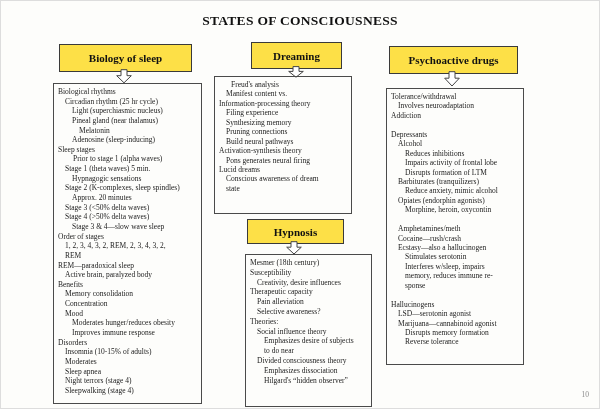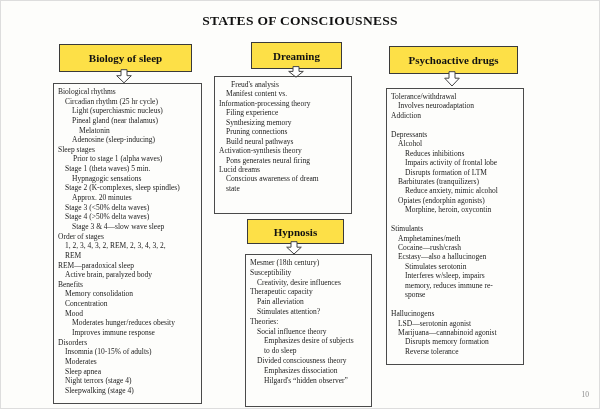--- a/index.html
+++ b/index.html
@@ -108,25 +108,25 @@
   </div>
   <svg class="arrow" style="left:285px;top:241px;" width="18" height="14" viewBox="0 0 18 14">
     <path d="M6 0.7 H12 V6.2 H16.3 L9 13 L1.7 6.2 H6 Z" fill="#ffffff" stroke="#444" stroke-width="1"></path>
   </svg>
   <div class="content-box" id="hypnosis-content" style="left:245px;top:254px;width:119px;height:148px;font-family:Liberation Serif, serif;">
       <div class="outline-line" style="padding-left: 0px;">Mesmer (18th century)</div>
       <div class="outline-line" style="padding-left: 0px;">Susceptibility</div>
       <div class="outline-line" style="padding-left: 7px;">Creativity, desire influences</div>
       <div class="outline-line" style="padding-left: 0px;">Therapeutic capacity</div>
       <div class="outline-line" style="padding-left: 7px;">Pain alleviation</div>
-      <div class="outline-line" style="padding-left: 7px;">Stimulates attention?</div>
+      <div class="outline-line" style="padding-left: 7px;">Selective awareness?</div>
       <div class="outline-line" style="padding-left: 0px;">Theories:</div>
       <div class="outline-line" style="padding-left: 7px;">Social influence theory</div>
       <div class="outline-line" style="padding-left: 14px;">Emphasizes desire of subjects</div>
-      <div class="outline-line" style="padding-left: 14px;">to do sleep</div>
+      <div class="outline-line" style="padding-left: 14px;">to do near</div>
       <div class="outline-line" style="padding-left: 7px;">Divided consciousness theory</div>
       <div class="outline-line" style="padding-left: 14px;">Emphasizes dissociation</div>
       <div class="outline-line" style="padding-left: 14px;">Hilgard's “hidden observer”</div>
     </div>
 
   <div class="hdr-box" style="left:389px;top:46px;width:127px;height:26px;font-size:11px;">
     <span>Psychoactive drugs</span>
   </div>
   <svg class="arrow" style="left:443px;top:71px;" width="18" height="16" viewBox="0 0 18 16">
     <path d="M6 0.7 H12 V7.2 H16.3 L9 15 L1.7 7.2 H6 Z" fill="#ffffff" stroke="#444" stroke-width="1"></path>
@@ -139,21 +139,20 @@
       <div class="outline-line" style="padding-left: 0px;">Depressants</div>
       <div class="outline-line" style="padding-left: 7px;">Alcohol</div>
       <div class="outline-line" style="padding-left: 14px;">Reduces inhibitions</div>
       <div class="outline-line" style="padding-left: 14px;">Impairs activity of frontal lobe</div>
       <div class="outline-line" style="padding-left: 14px;">Disrupts formation of LTM</div>
       <div class="outline-line" style="padding-left: 7px;">Barbiturates (tranquilizers)</div>
       <div class="outline-line" style="padding-left: 14px;">Reduce anxiety, mimic alcohol</div>
       <div class="outline-line" style="padding-left: 7px;">Opiates (endorphin agonists)</div>
       <div class="outline-line" style="padding-left: 14px;">Morphine, heroin, oxycontin</div>
       <div class="outline-line" style="padding-left: 0px;">&nbsp;</div>
-      <div class="outline-line" style="padding-left: 0px;">Stimulants</div>
       <div class="outline-line" style="padding-left: 7px;">Amphetamines/meth</div>
       <div class="outline-line" style="padding-left: 7px;">Cocaine—rush/crash</div>
       <div class="outline-line" style="padding-left: 7px;">Ecstasy—also a hallucinogen</div>
       <div class="outline-line" style="padding-left: 14px;">Stimulates serotonin</div>
       <div class="outline-line" style="padding-left: 14px;">Interferes w/sleep, impairs</div>
       <div class="outline-line" style="padding-left: 14px;">memory, reduces immune re-</div>
       <div class="outline-line" style="padding-left: 14px;">sponse</div>
       <div class="outline-line" style="padding-left: 0px;">&nbsp;</div>
       <div class="outline-line" style="padding-left: 0px;">Hallucinogens</div>
       <div class="outline-line" style="padding-left: 7px;">LSD—serotonin agonist</div>

